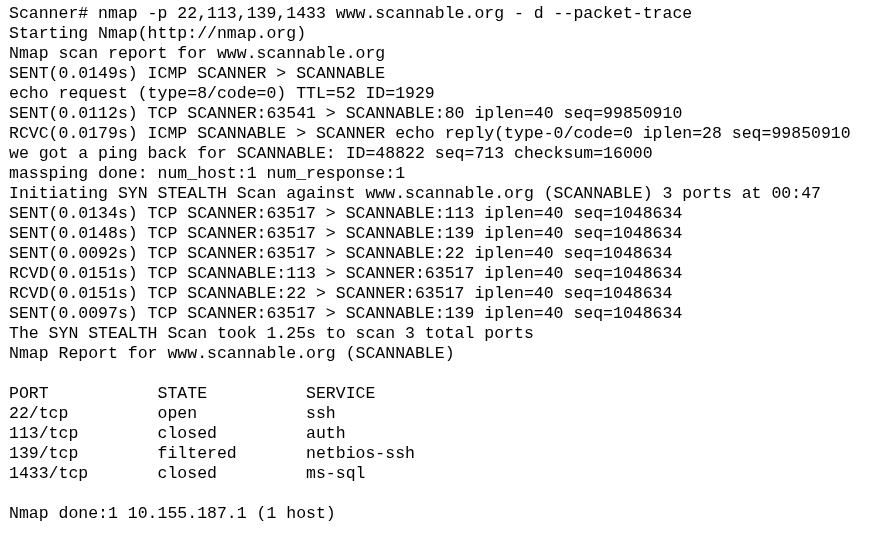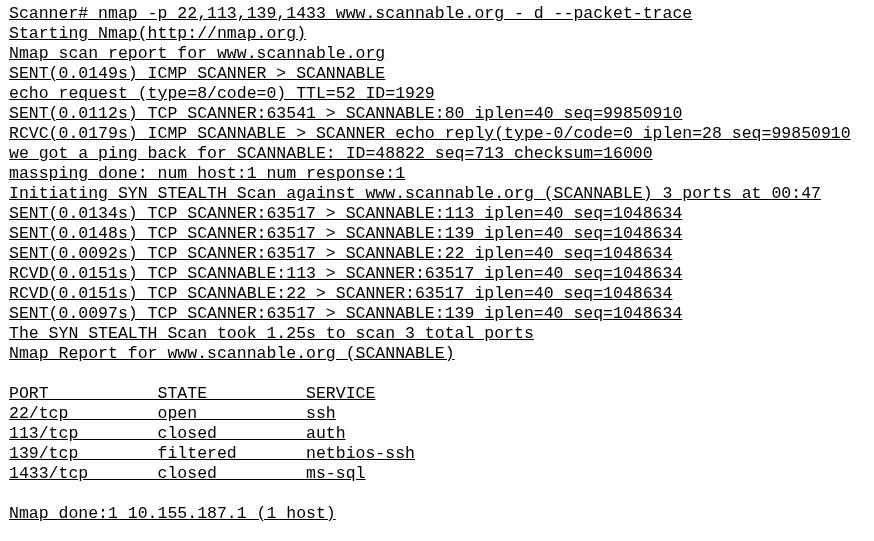--- a/index.html
+++ b/index.html
@@ -26,21 +26,20 @@
     letter-spacing: 0px;
     white-space: pre;
   }
   .term-line {
     height: 20px;
     line-height: 20px;
     white-space: pre;
     font-family: "Liberation Mono", "DejaVu Sans Mono", monospace;
     font-size: 16.5px;
     color: #000000;
-    text-decoration: underline;
   }
   .term-line.blank {
     height: 20px;
   }
 </style>
 </head>
 <body>
 
 <div id="terminal"><div class="term-line">Scanner# nmap -p 22,113,139,1433 www.scannable.org - d --packet-trace</div><div class="term-line">Starting Nmap(http://nmap.org)</div><div class="term-line">Nmap scan report for www.scannable.org</div><div class="term-line">SENT(0.0149s) ICMP SCANNER &gt; SCANNABLE</div><div class="term-line">echo request (type=8/code=0) TTL=52 ID=1929</div><div class="term-line">SENT(0.0112s) TCP SCANNER:63541 &gt; SCANNABLE:80 iplen=40 seq=99850910</div><div class="term-line">RCVC(0.0179s) ICMP SCANNABLE &gt; SCANNER echo reply(type-0/code=0 iplen=28 seq=99850910</div><div class="term-line">we got a ping back for SCANNABLE: ID=48822 seq=713 checksum=16000</div><div class="term-line">massping done: num_host:1 num_response:1</div><div class="term-line">Initiating SYN STEALTH Scan against www.scannable.org (SCANNABLE) 3 ports at 00:47</div><div class="term-line">SENT(0.0134s) TCP SCANNER:63517 &gt; SCANNABLE:113 iplen=40 seq=1048634</div><div class="term-line">SENT(0.0148s) TCP SCANNER:63517 &gt; SCANNABLE:139 iplen=40 seq=1048634</div><div class="term-line">SENT(0.0092s) TCP SCANNER:63517 &gt; SCANNABLE:22 iplen=40 seq=1048634</div><div class="term-line">RCVD(0.0151s) TCP SCANNABLE:113 &gt; SCANNER:63517 iplen=40 seq=1048634</div><div class="term-line">RCVD(0.0151s) TCP SCANNABLE:22 &gt; SCANNER:63517 iplen=40 seq=1048634</div><div class="term-line">SENT(0.0097s) TCP SCANNER:63517 &gt; SCANNABLE:139 iplen=40 seq=1048634</div><div class="term-line">The SYN STEALTH Scan took 1.25s to scan 3 total ports</div><div class="term-line">Nmap Report for www.scannable.org (SCANNABLE)</div><div class="term-line blank"></div><div class="term-line">PORT           STATE          SERVICE</div><div class="term-line">22/tcp         open           ssh</div><div class="term-line">113/tcp        closed         auth</div><div class="term-line">139/tcp        filtered       netbios-ssh</div><div class="term-line">1433/tcp       closed         ms-sql</div><div class="term-line blank"></div><div class="term-line">Nmap done:1 10.155.187.1 (1 host)</div></div>
 

